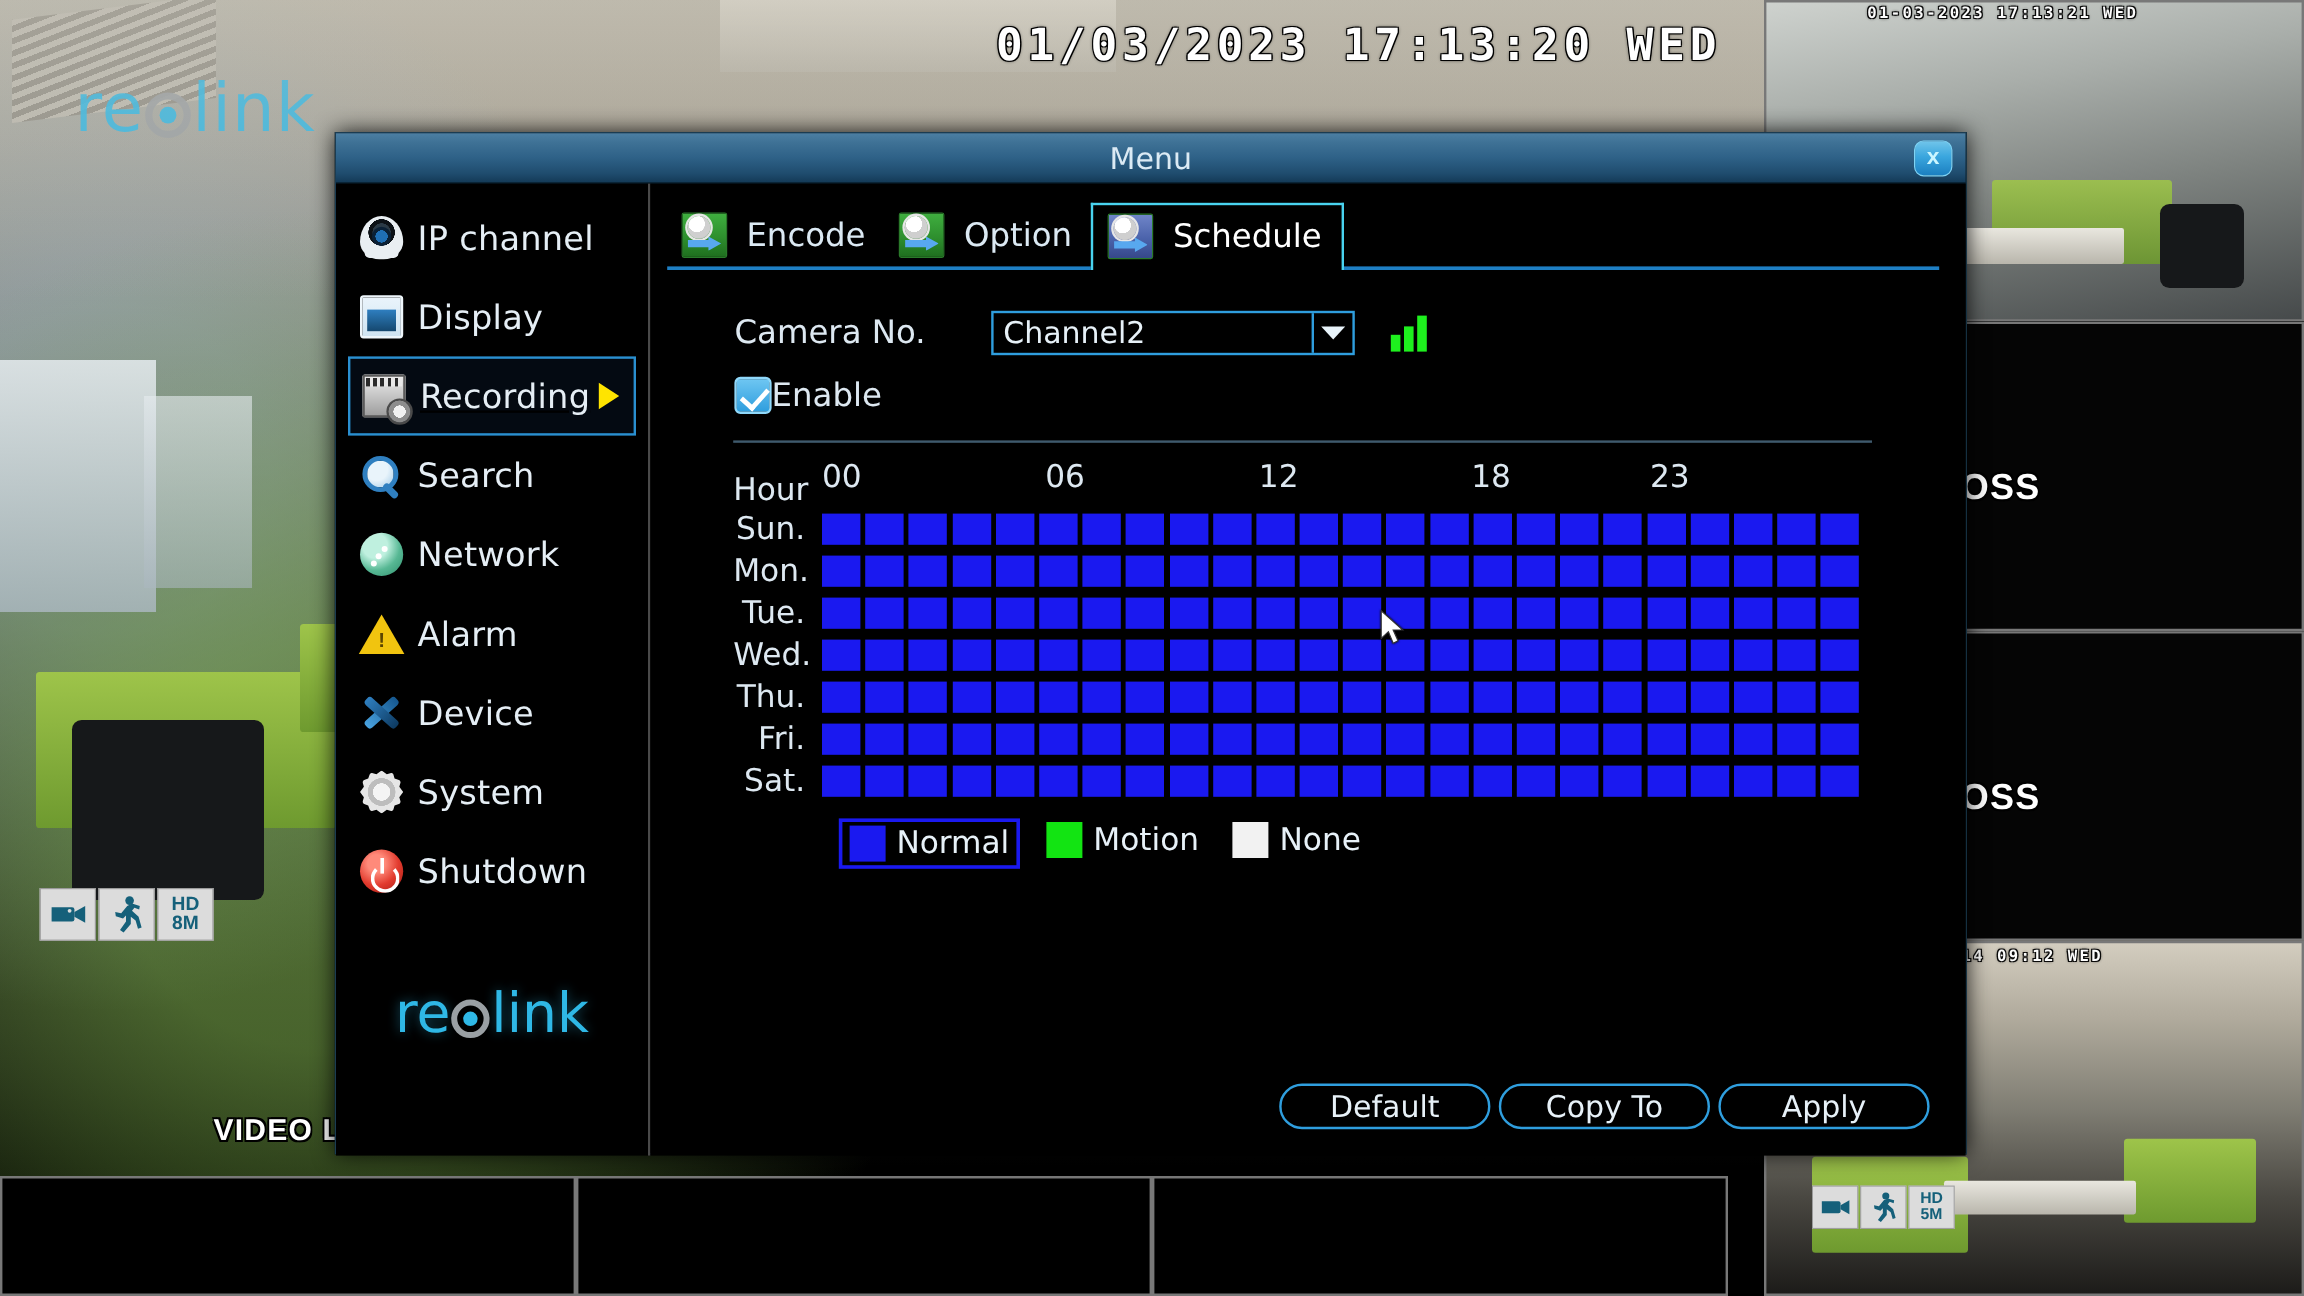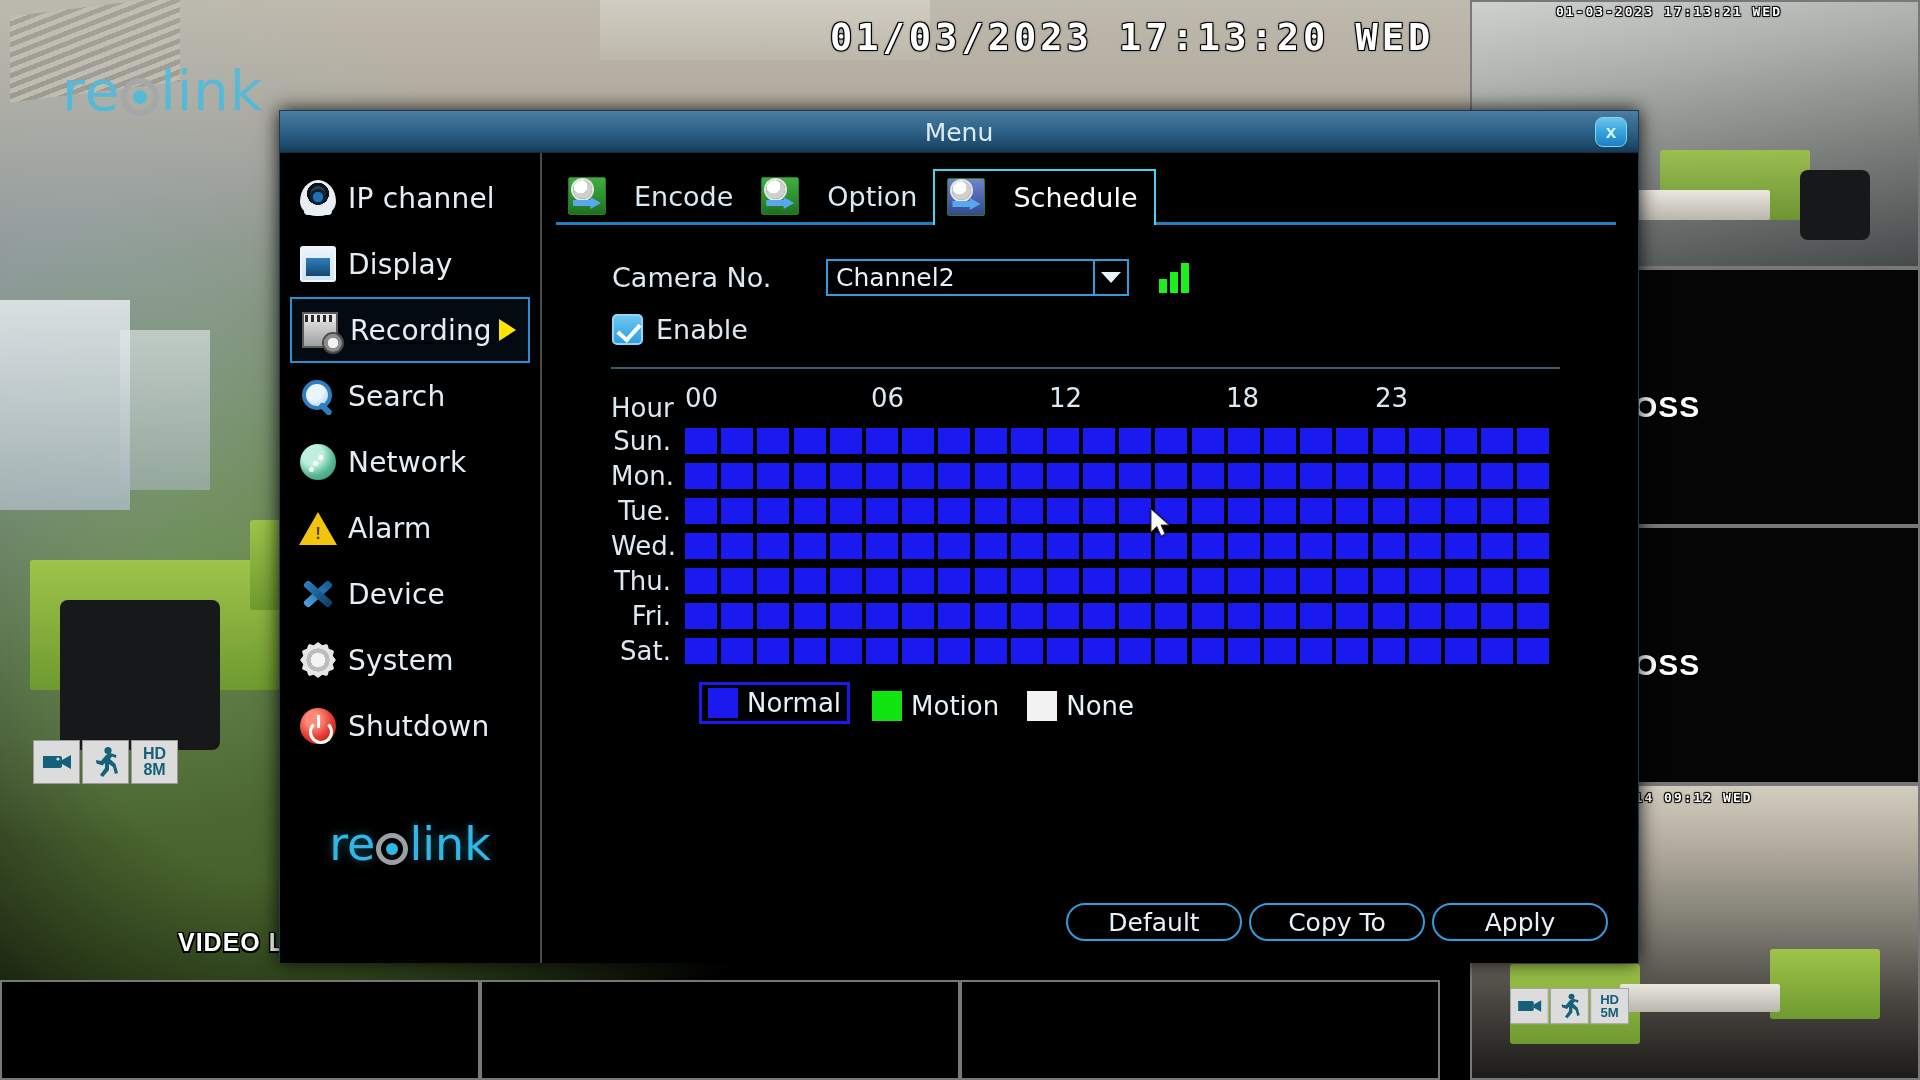--- a/index.html
+++ b/index.html
@@ -210,21 +210,21 @@
   .side-logo .o-ring::after{
     content:""; position:absolute; left:5px; top:5px; width:12px; height:12px;
     border-radius:50%; background:#2fb8e6;
   }
 
   
   .content { flex:1; position:relative; background:#000; padding:14px 22px 0 14px; }
 
   .tabs { display:flex; align-items:flex-end; height:58px; position:relative; }
   .tab {
-    display:flex; align-items:center; gap:28px; padding:6px 16px 8px 12px;
+    display:flex; align-items:center; gap:16px; padding:6px 16px 8px 12px;
     cursor:pointer; position:relative; height:56px;
   }
   .tab-label { color:#dbe9f3; font-size:27px; font-family:"DejaVu Sans", sans-serif; }
   .tab.active {
     border:2px solid #49d3ef; border-bottom:none; background:#000;
     z-index:3;
   }
   .tab.active .tab-label { color:#ffffff; }
   .tabs-underline {
     position:absolute; left:0; right:0; bottom:0; height:3px; background:#1e7fc4;
@@ -262,21 +262,21 @@
   .select-arrow i {
     width:0;height:0;border-left:10px solid transparent;border-right:10px solid transparent;
     border-top:11px solid #e8f3fa; display:block;
   }
   .sig-icon { display:flex; align-items:flex-end; gap:3px; height:30px; margin-left:12px; }
   .sig-icon b { display:block; width:8px; background:#1ef01e; }
   .sig-icon b:nth-child(1){ height:14px; }
   .sig-icon b:nth-child(2){ height:21px; }
   .sig-icon b:nth-child(3){ height:30px; }
 
-  .check-row { display:flex; align-items:center; gap:13px; margin-top:4px; }
+  .check-row { display:flex; align-items:center; gap:0; margin-top:4px; }
   .checkbox {
     width:31px; height:31px; border-radius:5px;
     background:linear-gradient(180deg,#6ec6f2,#2f9ede);
     border:2px solid #8fd8fa; position:relative; cursor:pointer;
   }
   .checkbox::after{
     content:""; position:absolute; left:8px; top:3px; width:10px; height:18px;
     border:solid #ffffff; border-width:0 4px 4px 0; transform:rotate(42deg);
   }
   .check-label { color:#dde8f1; font-size:27px; font-family:"DejaVu Sans", sans-serif; }
@@ -294,21 +294,21 @@
   .grid-row { display:flex; align-items:center; height:35px; }
   .day-label {
     width:74px; color:#dde8f1; font-size:26px; text-align:right; padding-right:14px;
     font-family:"DejaVu Sans", sans-serif;
   }
   .cells { display:flex; gap:4.2px; }
   .cell { width:32px; height:26px; cursor:pointer; }
   .cell.normal { background:#1a19f0; }
 
   
-  .legend { display:flex; align-items:flex-end; gap:16px; margin:14px 0 0 88px; }
+  .legend { display:flex; align-items:flex-start; gap:16px; margin:14px 0 0 88px; }
   .legend-item { display:flex; align-items:center; gap:9px; padding:3px 6px; cursor:pointer; }
   .legend-item.selected { border:3px solid #1a19f0; }
   .legend-swatch { width:30px; height:30px; }
   .legend-text { color:#e7f1f8; font-size:26px; font-family:"DejaVu Sans", sans-serif; }
 
   
   .footer { position:absolute; right:30px; bottom:22px; display:flex; gap:7px; }
   .btn {
     min-width:176px; height:38px; border:2px solid #2f9ede; border-radius:19px;
     background:#000; color:#e7f1f8; font-size:25px;

